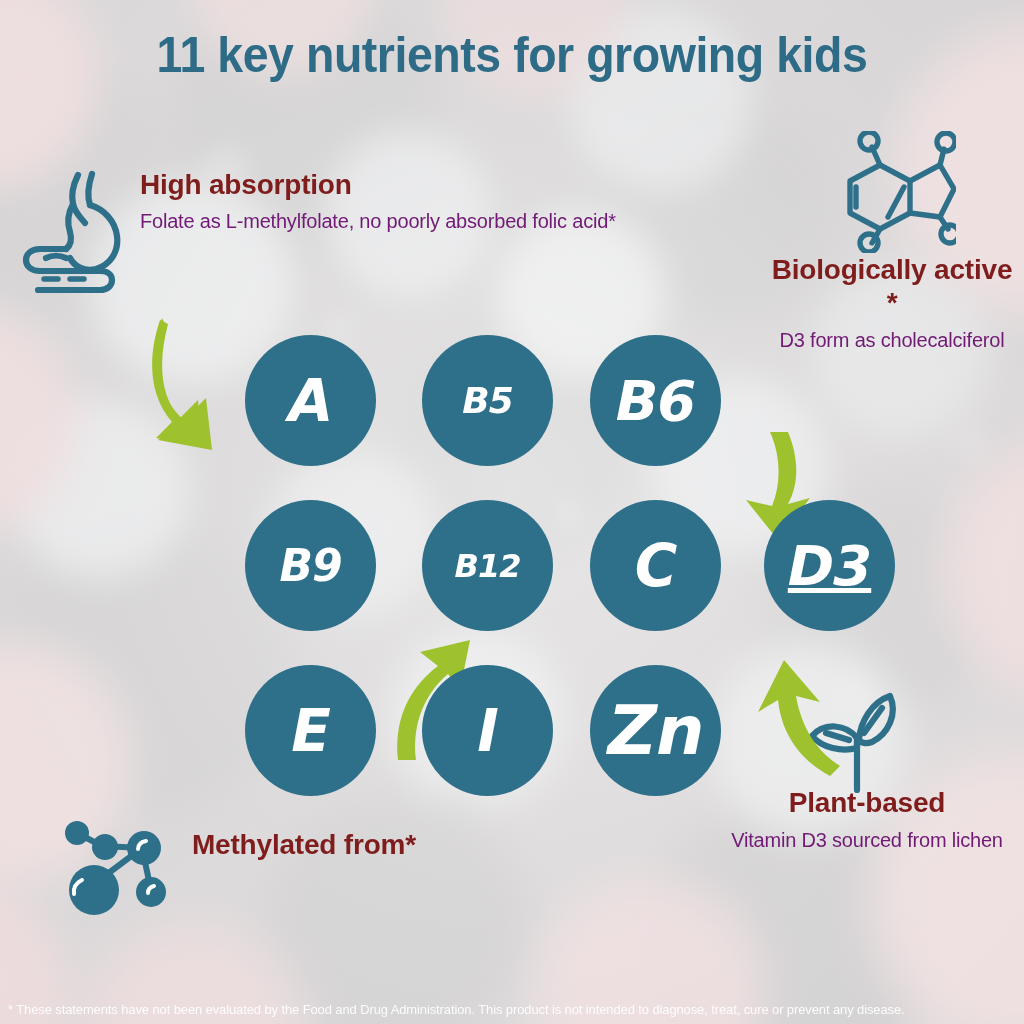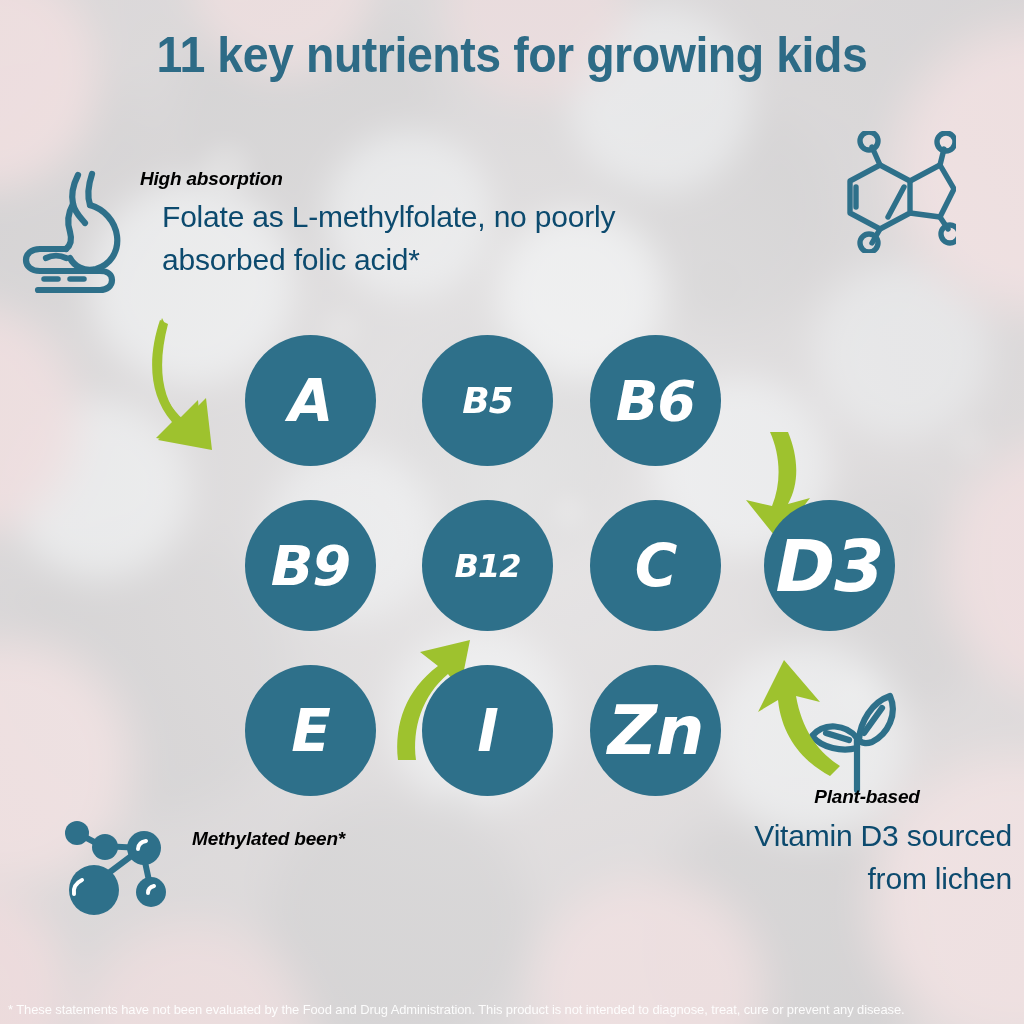--- a/index.html
+++ b/index.html
@@ -104,33 +104,31 @@
     font-weight: bold;
     font-style: italic;
     font-family: "DejaVu Sans", sans-serif;
     letter-spacing: -1px;
   }
 
   
   .callout { position: absolute; }
   .callout .ctitle {
     font-weight: bold;
-    color: #000000;
-    font-size: 19px;
+    color: #7f1d1d;
+    font-size: 28px;
     line-height: 1.18;
     letter-spacing: -0.2px;
-    font-style: italic;
   }
   .callout .cbody {
-    color: #0c4a6e;
-    font-size: 30px;
+    color: #701a75;
+    font-size: 20px;
     line-height: 1.42;
     letter-spacing: -0.2px;
     font-family: "Liberation Sans", sans-serif;
-    margin-left: 22px;
   }
   .cent { text-align: center; }
 
   #callout-absorption { top: 168px; left: 140px; width: 480px; }
   #icon-stomach { position: absolute; top: 166px; left: 22px; }
 
   #callout-bio { top: 253px; left: 768px; width: 248px; }
   #icon-molecule { position: absolute; top: 131px; left: 828px; }
 
   #callout-methyl { top: 828px; left: 192px; width: 470px; }
@@ -207,20 +205,24 @@
       </g>
       <g stroke="#2e708a" stroke-width="5.4" fill="none">
         <circle cx="41" cy="10" r="9"></circle>
         <circle cx="41" cy="112" r="9"></circle>
         <circle cx="118" cy="11" r="9"></circle>
         <circle cx="122" cy="103" r="9"></circle>
       </g>
     </svg>
   </div>
 
+  <div class="callout cent" id="callout-bio">
+    <div class="ctitle">Biologically active *</div>
+    <div class="cbody" style="margin-top:7px;">D3 form as cholecalciferol</div>
+  </div>
 
   <div id="icon-network">
     <svg width="118" height="102" viewBox="0 0 118 102" fill="none">
       <g stroke="#2e708a" stroke-width="6" stroke-linecap="round">
         <path d="M19 15 L44 28"></path>
         <path d="M44 28 L84 30"></path>
         <path d="M84 30 L36 66"></path>
         <path d="M84 30 L93 72"></path>
       </g>
       <g fill="#2e708a">
@@ -232,42 +234,42 @@
       </g>
       <g stroke="#ffffff" stroke-width="4" fill="none" stroke-linecap="round">
         <path d="M88 23 C83 24 80 27 80 31"></path>
         <path d="M24 62 C18 65 15 70 16 76"></path>
         <path d="M96 68 C92 69 90 71 90 75"></path>
       </g>
     </svg>
   </div>
 
   <div class="callout" id="callout-methyl">
-    <div class="ctitle">Methylated been*</div>
+    <div class="ctitle">Methylated from*</div>
   </div>
 
   <div id="icon-sprout">
     <svg width="110" height="108" viewBox="0 0 110 108" fill="none">
       <g stroke="#2e708a" stroke-width="6.2" stroke-linecap="round" stroke-linejoin="round" fill="none">
 
         <path d="M55 104 L55 54"></path>
 
         <path d="M55 62 C40 66 20 62 10 50 C22 36 44 38 55 52 Z"></path>
 
         <path d="M57 54 C58 36 70 16 88 10 C96 28 86 48 70 56 C64 58 59 57 57 54 Z"></path>
 
         <path d="M24 47 L47 54"></path>
         <path d="M80 22 L62 47"></path>
       </g>
     </svg>
   </div>
 
   <div class="callout cent" id="callout-plant">
     <div class="ctitle">Plant-based</div>
-    <div class="cbody" style="margin-top:7px;text-align:right;">Vitamin D3 sourced from lichen</div>
+    <div class="cbody" style="margin-top:7px;">Vitamin D3 sourced from lichen</div>
   </div>
 
   <div class="arrow" style="top:318px; left:150px;">
     <svg width="116" height="136" viewBox="0 0 116 136">
       <path d="M18 6 C8 44 10 78 30 100 L48 82 L52 128 L6 120 L22 104 C-2 76 -2 38 10 2 Z" fill="#9ec22e"></path>
       <path d="M14 4 C4 44 8 80 34 102 L56 80 L62 132 L8 122 L26 104 C0 78 0 36 12 0 Z" fill="#9ec22e"></path>
     </svg>
   </div>
 
   <div class="arrow" style="top:428px; left:726px;">
@@ -291,30 +293,30 @@
   <div class="vcircle" style="top:335px; left:245px; width:131px; height:131px; font-size:58px;">
     <span>A</span>
   </div>
   <div class="vcircle" style="top:335px; left:422px; width:131px; height:131px; font-size:36px;">
     <span>B5</span>
   </div>
   <div class="vcircle" style="top:335px; left:590px; width:131px; height:131px; font-size:56px;">
     <span>B6</span>
   </div>
 
-  <div class="vcircle" style="top:500px; left:245px; width:131px; height:131px; font-size:56px;">
+  <div class="vcircle" style="top:500px; left:245px; width:131px; height:131px; font-size:44px;">
     <span>B9</span>
   </div>
   <div class="vcircle" style="top:500px; left:422px; width:131px; height:131px; font-size:32px;">
     <span>B12</span>
   </div>
   <div class="vcircle" style="top:500px; left:590px; width:131px; height:131px; font-size:58px;">
     <span>C</span>
   </div>
-  <div class="vcircle" style="top:500px; left:764px; width:131px; height:131px; font-size:72px;">
+  <div class="vcircle" style="top:500px; left:764px; width:131px; height:131px; font-size:56px;text-decoration:underline;">
     <span>D3</span>
   </div>
 
   <div class="vcircle" style="top:665px; left:245px; width:131px; height:131px; font-size:58px;">
     <span>E</span>
   </div>
   <div class="vcircle" style="top:665px; left:422px; width:131px; height:131px; font-size:58px;">
     <span>I</span>
   </div>
   <div class="vcircle" style="top:665px; left:590px; width:131px; height:131px; font-size:68px;">

